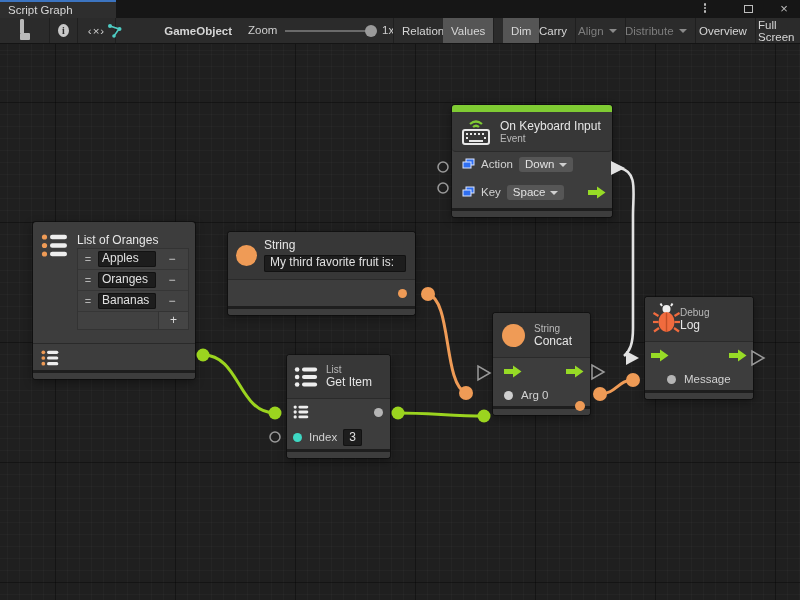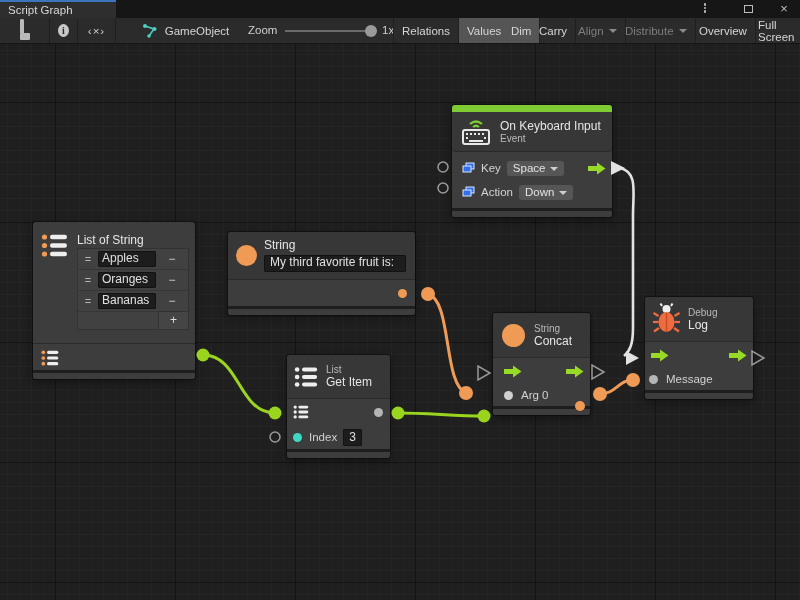--- a/index.html
+++ b/index.html
@@ -31,28 +31,28 @@
   .caret { width:0; height:0; border-left:4px solid transparent; border-right:4px solid transparent;
     border-top:4px solid #8a8a8a; margin-left:5px; margin-top:1px; }
   #tb-lock { left:0; width:50px; }
   #tb-info { left:50px; width:28px; }
   #tb-code { left:78px; width:38px; color:#cfcfcf; letter-spacing:1px; }
   .lock-body { width:10px; height:7px; background:#b9b9b9; border-radius:1px; }
   .lock-sh { width:8px; height:6px; border:2px solid #b9b9b9; border-bottom:none;
     border-radius:4px 4px 0 0; margin:0 auto; }
   .info-circ { width:13px; height:13px; border-radius:50%; background:#c9c9c9; color:#2b2b2b;
     font-weight:bold; font-size:10px; text-align:center; line-height:13px; font-family:"Liberation Serif",serif; }
-  #tb-gameobject { left:116px; width:140px; justify-content:center; border-right:none; }
+  #tb-gameobject { left:100px; width:140px; justify-content:space-between; border-right:none;font-weight:bold; }
   #tb-zoom-label { position:absolute; left:248px; top:6px; color:#cfcfcf; }
   #zoom-track { position:absolute; left:285px; top:12px; width:86px; height:2px; background:#6a6a6a; }
   #zoom-thumb { position:absolute; left:365px; top:7px; width:12px; height:12px; border-radius:50%;
     background:#9a9a9a; }
   #tb-zoom-value { position:absolute; left:382px; top:6px; color:#cfcfcf; }
   #tb-relations { left:393px; border-left:1px solid #1f1f1f; }
-  #tb-values   { left:443px;margin-left:16px; }
+  #tb-values   { left:443px; }
   #tb-dim      { left:503px; }
   #tb-carry    { left:531px; }
   #tb-align    { left:570px; }
   #tb-distribute { left:617px; }
   #tb-overview { left:691px; }
   #tb-fullscreen { left:750px; width:70px; justify-content:flex-start; }
 
   
   #canvas { position:relative; width:800px; height:556px; background:#1f1f1f;
     background-image:
@@ -137,23 +137,23 @@
   #node-concat .rowB { height:22px; padding:0 6px 0 11px; }
   #node-concat .wdot { background:#cfcfcf; }
   #node-concat .plabel { margin-left:8px; }
   #node-concat .outdot { position:absolute; right:5px; top:88px; width:10px; height:10px;
     border-radius:50%; background:#ef9b56; }
   #node-concat .rgarrow { margin-left:auto; }
 
   
   #node-log { left:645px; top:253px; width:108px; }
   #node-log .node-header { height:45px; padding-left:8px; }
-  #node-log .htext { margin-left:8px; }
+  #node-log .htext { }
   #node-log .rowA { height:26px; padding:0 6px 0 6px; }
-  #node-log .rowB { height:22px; padding:0 6px 0 4px; }
+  #node-log .rowB { height:22px; padding:0 6px 0 22px; }
   #node-log .wdot { background:#b5b5b5; }
   #node-log .plabel { margin-left:8px; }
   #node-log .rgarrow { margin-left:auto; }
 
   svg#wires { position:absolute; left:0; top:0; pointer-events:none; }
 </style>
 </head>
 <body>
 
 <div id="window">
@@ -232,64 +232,64 @@
               <rect x="24" y="20" width="2" height="2"></rect>
             <rect x="9" y="23" width="14" height="2"></rect>
           </g>
         </svg>
         <div class="htext">
           <div class="ttl">On Keyboard Input</div>
           <div class="sub">Event</div>
         </div>
       </div>
       <div class="rows">
+        <div class="prow">
+          <svg width="13" height="12" viewBox="0 0 13 12">
+            <rect x="4" y="1" width="8" height="6" fill="#2f6ff2" stroke="#dce6ff" stroke-width="1"></rect>
+            <rect x="1" y="4" width="8" height="6" fill="#2f6ff2" stroke="#dce6ff" stroke-width="1"></rect>
+          </svg>
+          <span class="plabel">Action</span>
+          <div class="dropdown">
+            <span>Down</span>
+            <span class="caret"></span>
+          </div>
+        </div>
         <div class="prow first">
           <svg width="13" height="12" viewBox="0 0 13 12">
             <rect x="4" y="1" width="8" height="6" fill="#2f6ff2" stroke="#dce6ff" stroke-width="1"></rect>
             <rect x="1" y="4" width="8" height="6" fill="#2f6ff2" stroke="#dce6ff" stroke-width="1"></rect>
           </svg>
           <span class="plabel">Key</span>
           <div class="dropdown">
             <span>Space</span>
             <span class="caret"></span>
           </div>
           <svg class="garrow" style="margin-left:auto" width="18" height="13" viewBox="0 0 18 13">
             <polygon points="0,4 9,4 9,0.5 17.5,6.5 9,12.5 9,9 0,9" fill="#97db26"></polygon>
           </svg>
         </div>
-        <div class="prow">
-          <svg width="13" height="12" viewBox="0 0 13 12">
-            <rect x="4" y="1" width="8" height="6" fill="#2f6ff2" stroke="#dce6ff" stroke-width="1"></rect>
-            <rect x="1" y="4" width="8" height="6" fill="#2f6ff2" stroke="#dce6ff" stroke-width="1"></rect>
-          </svg>
-          <span class="plabel">Action</span>
-          <div class="dropdown">
-            <span>Down</span>
-            <span class="caret"></span>
-          </div>
-        </div>
       </div>
       <div class="node-footer"></div>
     </div>
 
     <div class="node" id="node-list">
       <div class="head-zone">
         <svg class="nicon" width="27" height="27" viewBox="0 0 27 27">
           <g fill="#ef9b56">
             <circle cx="3.5" cy="5" r="2.6"></circle>
               <circle cx="3.5" cy="13.5" r="2.6"></circle>
               <circle cx="3.5" cy="22" r="2.6"></circle>
           </g>
           <g fill="#eeeeee">
             <rect x="9" y="2.8" width="17" height="4.4" rx="2.2"></rect>
             <rect x="9" y="11.3" width="17" height="4.4" rx="2.2"></rect>
             <rect x="9" y="19.8" width="17" height="4.4" rx="2.2"></rect>
           </g>
         </svg>
-        <div class="ttl">List of String</div>
+        <div class="ttl">List of Oranges</div>
         <div class="listbox">
           <div class="lrow">
             <span class="lhandle">=</span>
             <span class="field">Apples</span>
             <span class="lminus">−</span>
           </div>
           <div class="lrow">
             <span class="lhandle">=</span>
             <span class="field">Oranges</span>
             <span class="lminus">−</span>

